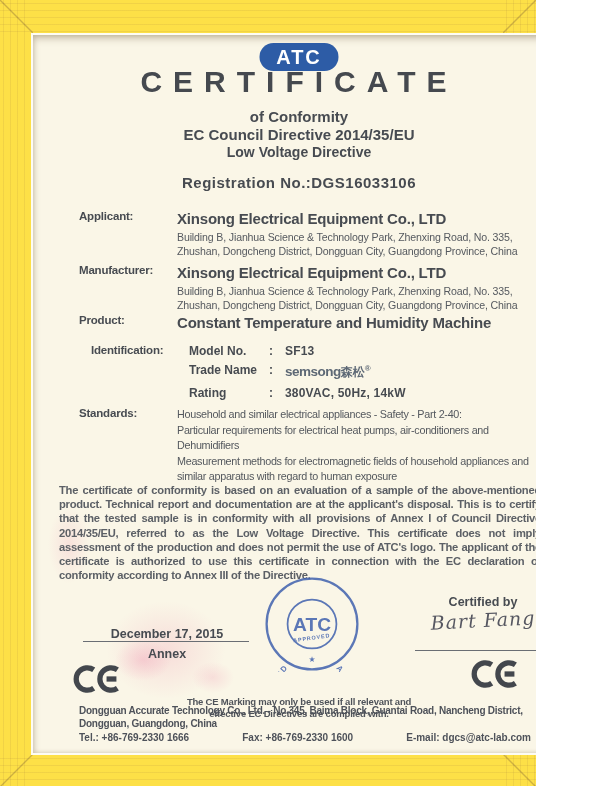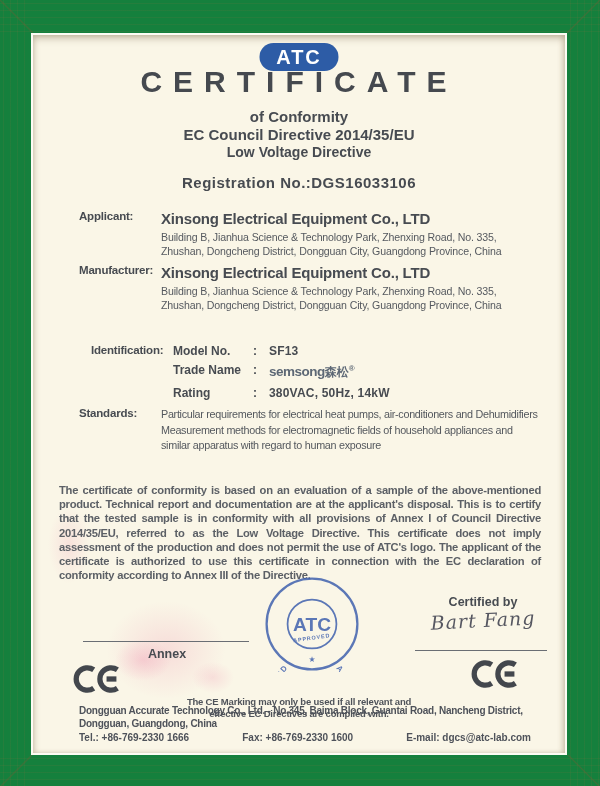--- a/index.html
+++ b/index.html
@@ -1,19 +1,19 @@
 <!DOCTYPE html>
 <html><head>
 <meta charset="utf-8">
 <style>
   * { margin:0; padding:0; box-sizing:border-box; }
   html,body { width:600px; height:786px; }
   body { font-family:"Liberation Sans", sans-serif; }
 
-  .scene { position:relative; width:600px; height:786px; background:#15803d; overflow:hidden; }
+  .scene { position:relative; width:536px; height:786px; background:#fde047; overflow:hidden; }
 
   
   .wood { position:absolute; }
   .wood-top    { left:0; right:0; top:0; height:33px;
                  background:linear-gradient(180deg,#e8d6ae 0%,#dcc49a 55%,#cfb384 100%); }
   .wood-bottom { left:0; right:0; bottom:0; height:31px;
                  background:linear-gradient(0deg,#c8ab7c 0%,#dcc49a 60%,#e2cda4 100%); }
   .wood-left   { left:0; top:0; bottom:0; width:31px;
                  background:linear-gradient(90deg,#dfc9a2 0%,#d5bc92 70%,#c9ad7f 100%); }
   .wood-right  { right:0; top:0; bottom:0; width:33px;
@@ -53,21 +53,21 @@
   .pill { top:8px; left:50%; transform:translateX(-50%); width:79px; height:28px;
           background:#2d5ca6; border-radius:14px; display:flex; align-items:center; justify-content:center;
           color:#fff; font-weight:bold; font-size:20px; letter-spacing:2px; z-index:1; }
   .title { top:30px; font-size:30px; font-weight:bold; letter-spacing:11px; color:#45494f; z-index:2; }
   .sub-conf { top:73px; font-size:15px; font-weight:bold; }
   .sub-ec   { top:91px; font-size:15px; font-weight:bold; }
   .sub-lvd  { top:109px; font-size:14px; font-weight:bold; }
   .reg      { top:139px; font-size:15px; font-weight:bold; letter-spacing:.5px; }
 
   
-  .row { left:46px; right:24px; display:grid; grid-template-columns:82px 1fr; column-gap:0; }
+  .row { left:46px; right:24px; display:grid; grid-template-columns:82px 1fr; column-gap:16px; }
   .row-label { font-size:11.5px; font-weight:bold; letter-spacing:-.2px; }
   .row-name  { font-size:15px; font-weight:bold; letter-spacing:-.2px; }
   .row-addr  { font-size:10.6px; line-height:13.5px; color:#55595f; margin-top:4px; letter-spacing:-.15px; }
   .r-applicant { top:175px; } .r-manufacturer { top:229px; } .r-product { top:279px; }
   .r-ident { top:309px;margin-left:12px; }
   .ident-grid { display:grid; grid-template-columns:80px 16px auto; row-gap:5px; font-size:12px; }
   .ident-grid .nm { font-weight:bold; } .ident-grid .sep { font-weight:bold; }
   .ident-grid .val { font-weight:bold; letter-spacing:.2px; }
   .brand { font-size:13.5px; font-weight:bold; color:#5d6875; letter-spacing:-.5px; }
   .brand-cn { font-size:12px; font-weight:bold; color:#5d6875; }
@@ -144,20 +144,24 @@
     </div>
 
     <div class="abs row r-manufacturer">
       <div class="row-label">Manufacturer:</div>
       <div>
         <div class="row-name">Xinsong Electrical Equipment Co., LTD</div>
         <div class="row-addr">Building B, Jianhua Science &amp; Technology Park, Zhenxing Road, No. 335, Zhushan, Dongcheng District, Dongguan City, Guangdong Province, China</div>
       </div>
     </div>
 
+    <div class="abs row r-product">
+      <div class="row-label">Product:</div>
+      <div class="row-name">Constant Temperature and Humidity Machine</div>
+    </div>
 
     <div class="abs row r-ident">
       <div class="row-label">Identification:</div>
       <div class="ident-grid">
         <div class="nm">Model No.</div>
         <div class="sep">:</div>
         <div class="val">SF13</div>
 
         <div class="nm">Trade Name</div>
         <div class="sep">:</div>
@@ -167,31 +171,33 @@
 
         <div class="nm">Rating</div>
         <div class="sep">:</div>
         <div class="val">380VAC, 50Hz, 14kW</div>
       </div>
     </div>
 
     <div class="abs row r-standards">
       <div class="row-label">Standards:</div>
       <div class="std-lines">
+        <div>Household and similar electrical appliances - Safety - Part 2-40:</div>
         <div>Particular requirements for electrical heat pumps, air-conditioners and Dehumidifiers</div>
         <div>Measurement methods for electromagnetic fields of household appliances and similar apparatus with regard to human exposure</div>
       </div>
     </div>
 
     <div class="abs para">The certificate of conformity is based on an evaluation of a sample of the above-mentioned product. Technical report and documentation are at the applicant's disposal. This is to certify that the tested sample is in conformity with all provisions of Annex I of Council Directive 2014/35/EU, referred to as the Low Voltage Directive. This certificate does not imply assessment of the production and does not permit the use of ATC's logo. The applicant of the certificate is authorized to use this certificate in connection with the EC declaration of conformity according to Annex III of the Directive.</div>
 
     <div class="abs certified">Certified by</div>
     <div class="abs signature">Bart Fang</div>
     <div class="abs sig-line"></div>
 
+    <div class="abs date-text">December 17, 2015</div>
     <div class="abs date-line"></div>
     <div class="abs date-label">Annex</div>
 
     <svg class="abs stamp" viewBox="0 0 110 110">
       <circle cx="55" cy="55" r="52" fill="none" stroke="#4061ae" stroke-width="2.6"></circle>
       <circle cx="55" cy="55" r="28" fill="none" stroke="#4061ae" stroke-width="2"></circle>
       <path id="stamp-ring-path" d="M 55 95 A 40 40 0 1 1 54.98 95" fill="none"></path>
       <text font-size="9" font-weight="bold" fill="#4061ae" letter-spacing="1.4">
         <textPath href="#stamp-ring-path" startOffset="12%">ACCURATE TECHNOLOGY CO.,LTD</textPath>
       </text>

